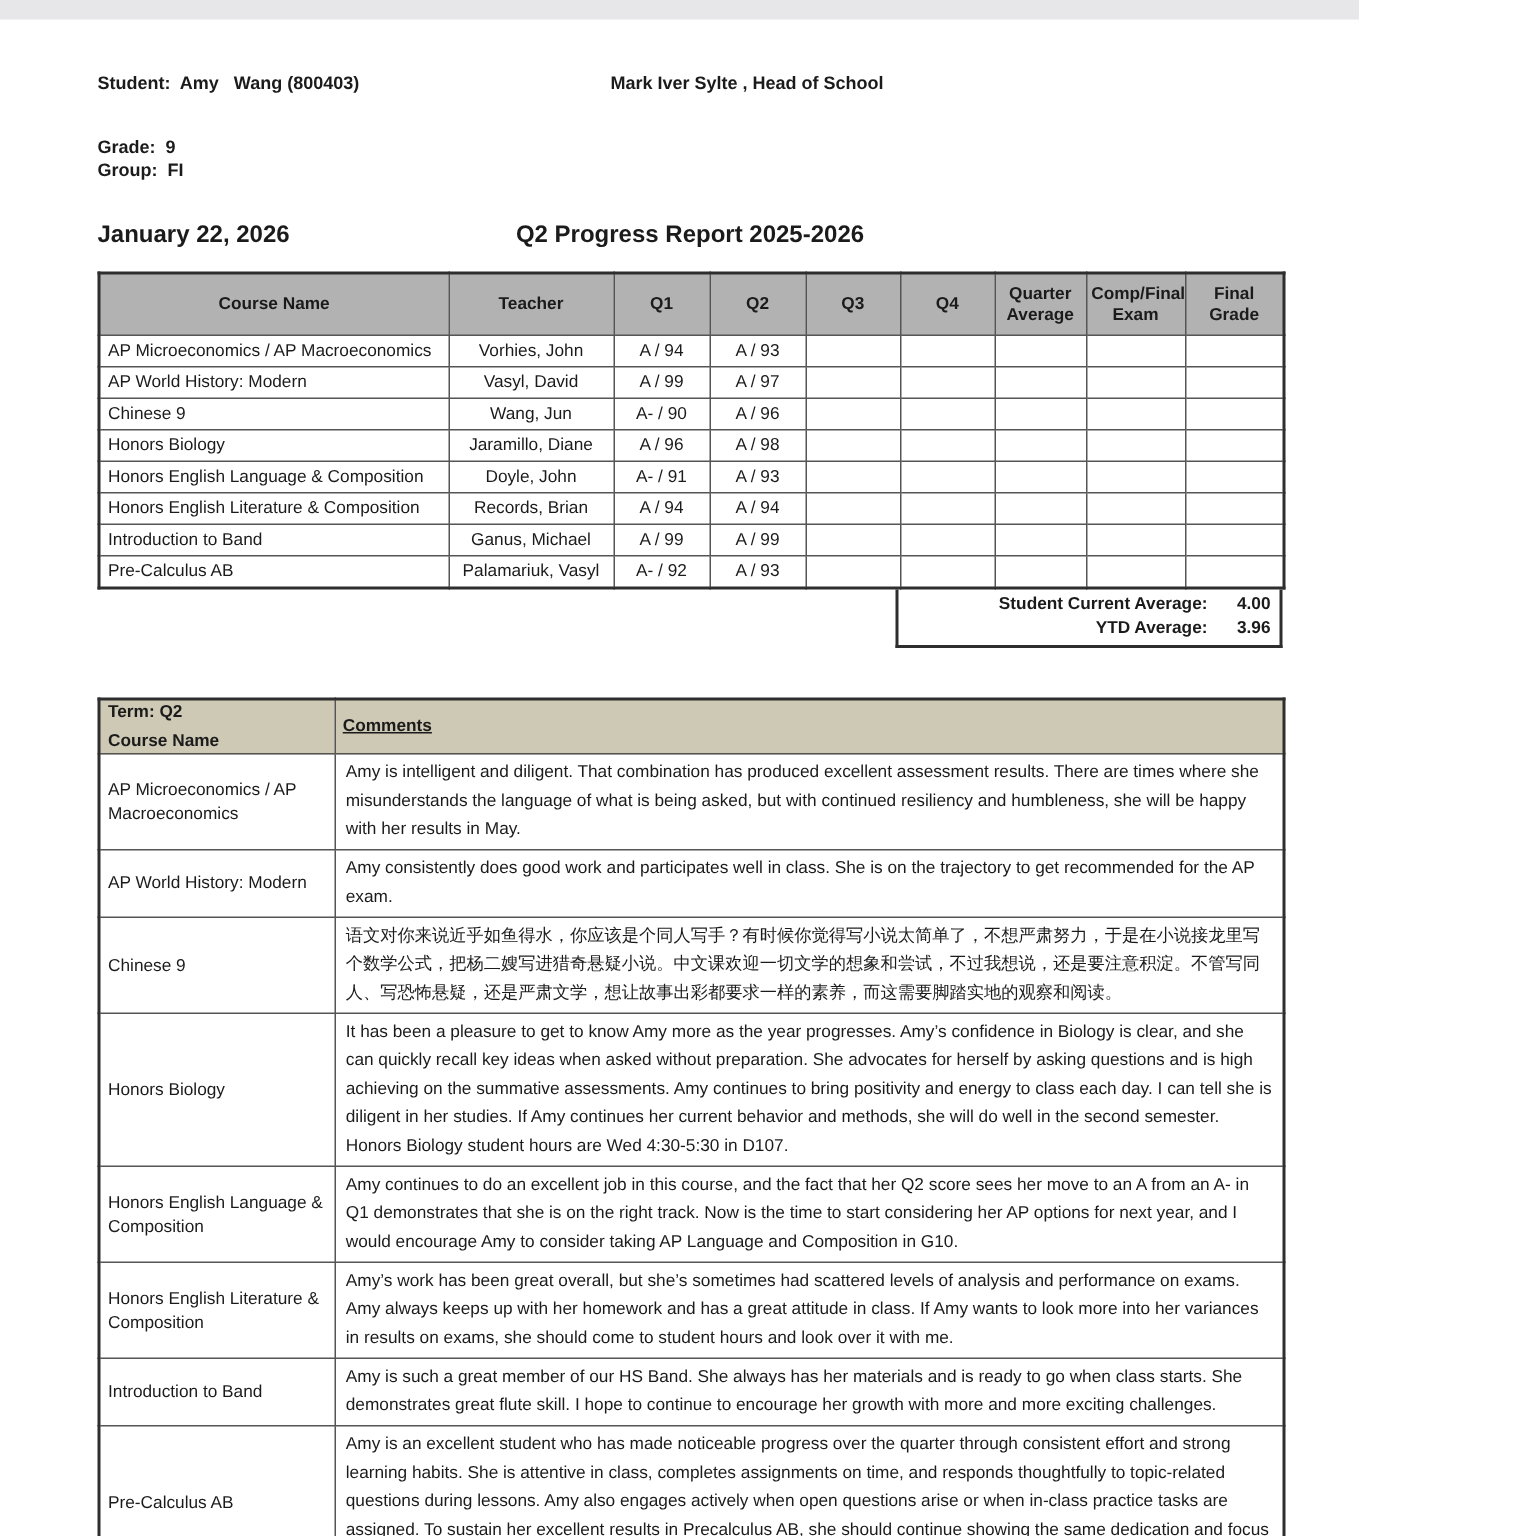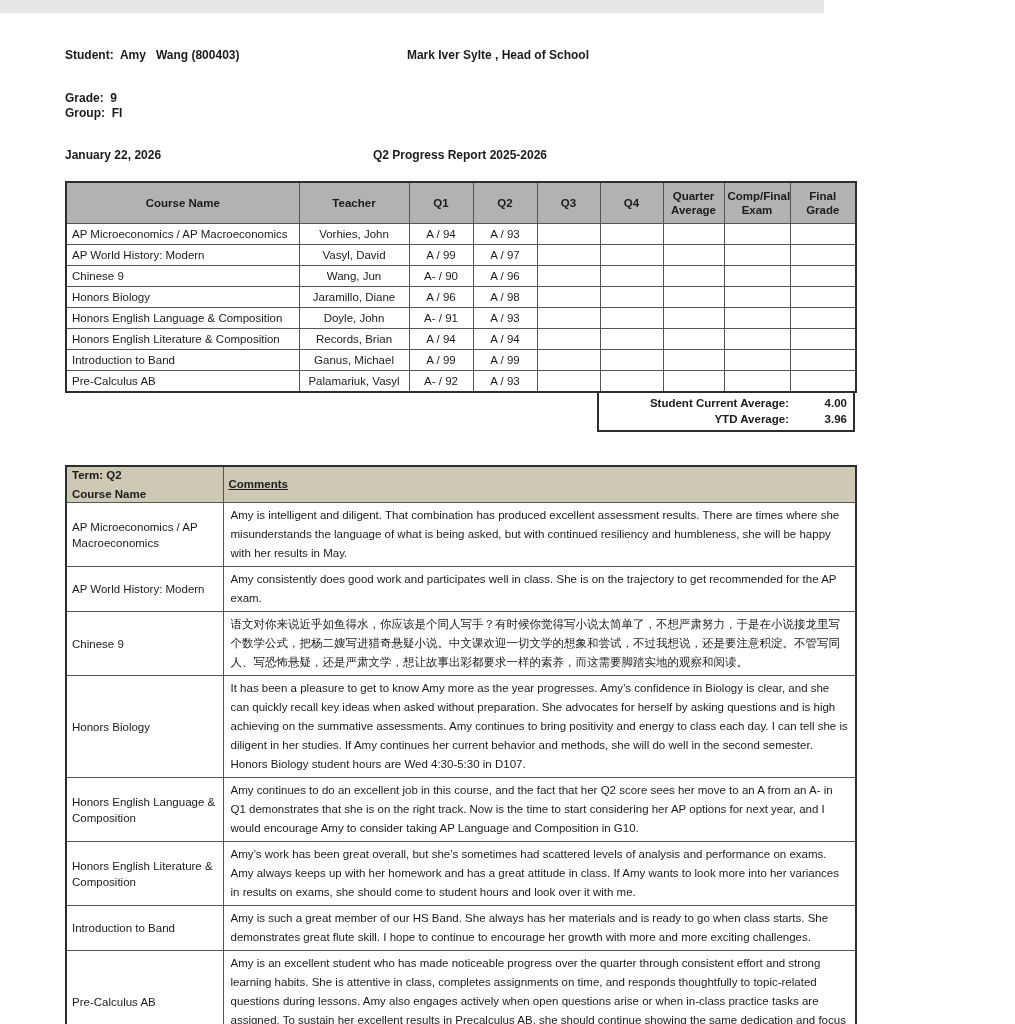--- a/index.html
+++ b/index.html
@@ -11,34 +11,34 @@
   }
   *{margin:0;padding:0;box-sizing:border-box;}
   html,body{width:1015px;height:1024px;overflow:hidden;}
   body{
     background:#ffffff;
     font-family:"Liberation Sans","DejaVu Sans",sans-serif;
     color:var(--text);
     font-size:11.5px;
   }
   .top-strip{height:13px;width:100%;background:#e7e7e9;}
-  .page{position:relative;width:824px;}
+  .page{position:relative;width:906px;}
   .content{position:absolute;left:65px;top:48px;width:790px;}
   .bold{font-weight:bold;}
   .pre{white-space:pre;}
 
   
   .header-row{display:flex;font-size:12px;line-height:15.5px;}
   .header-left{width:262px;}
   .header-left .grade-line{margin-top:27px;}
   .header-center{flex:1;text-align:center;}
   .header-right{width:262px;text-align:right;}
 
   
-  .report-line{position:relative;margin-top:26px;height:16px;font-size:12px;}
+  .report-line{position:relative;margin-top:26px;height:16px;font-size:16px;}
   .report-date{position:absolute;left:0;top:0;}
   .report-title{position:absolute;left:0;right:0;text-align:center;}
 
   
   table{border-collapse:collapse;width:790px;table-layout:fixed;}
   table.grades{margin-top:17px;border:2px solid var(--border-dark);}
   table.grades th,table.grades td{
     border:1px solid var(--border-inner);
     font-size:11.5px;
     text-align:center;
@@ -56,21 +56,21 @@
   col.c-course{width:233px;} col.c-teacher{width:110px;}
   col.c-q1{width:64px;} col.c-q2{width:64px;} col.c-q3{width:63px;} col.c-q4{width:63px;}
   col.c-qavg{width:61px;} col.c-comp{width:66px;} col.c-final{width:66px;}
 
   
   .averages-box{
     margin-left:auto;width:258px;
     border:2px solid var(--border-dark);border-top:none;
     padding:2px 6px 3px 6px;
   }
-  .avg-row{display:flex;justify-content:flex-end;align-items:baseline;gap:30px;line-height:16px;font-size:11.5px;}
+  .avg-row{display:flex;justify-content:flex-end;align-items:baseline;gap:14px;line-height:16px;font-size:11.5px;}
   .avg-val{min-width:28px;text-align:right;}
 
   
   table.comments{margin-top:33px;border:2px solid var(--border-dark);}
   table.comments th,table.comments td{
     border:1px solid var(--border-inner);
     font-size:11.5px;
     vertical-align:middle;
     text-align:left;
   }

